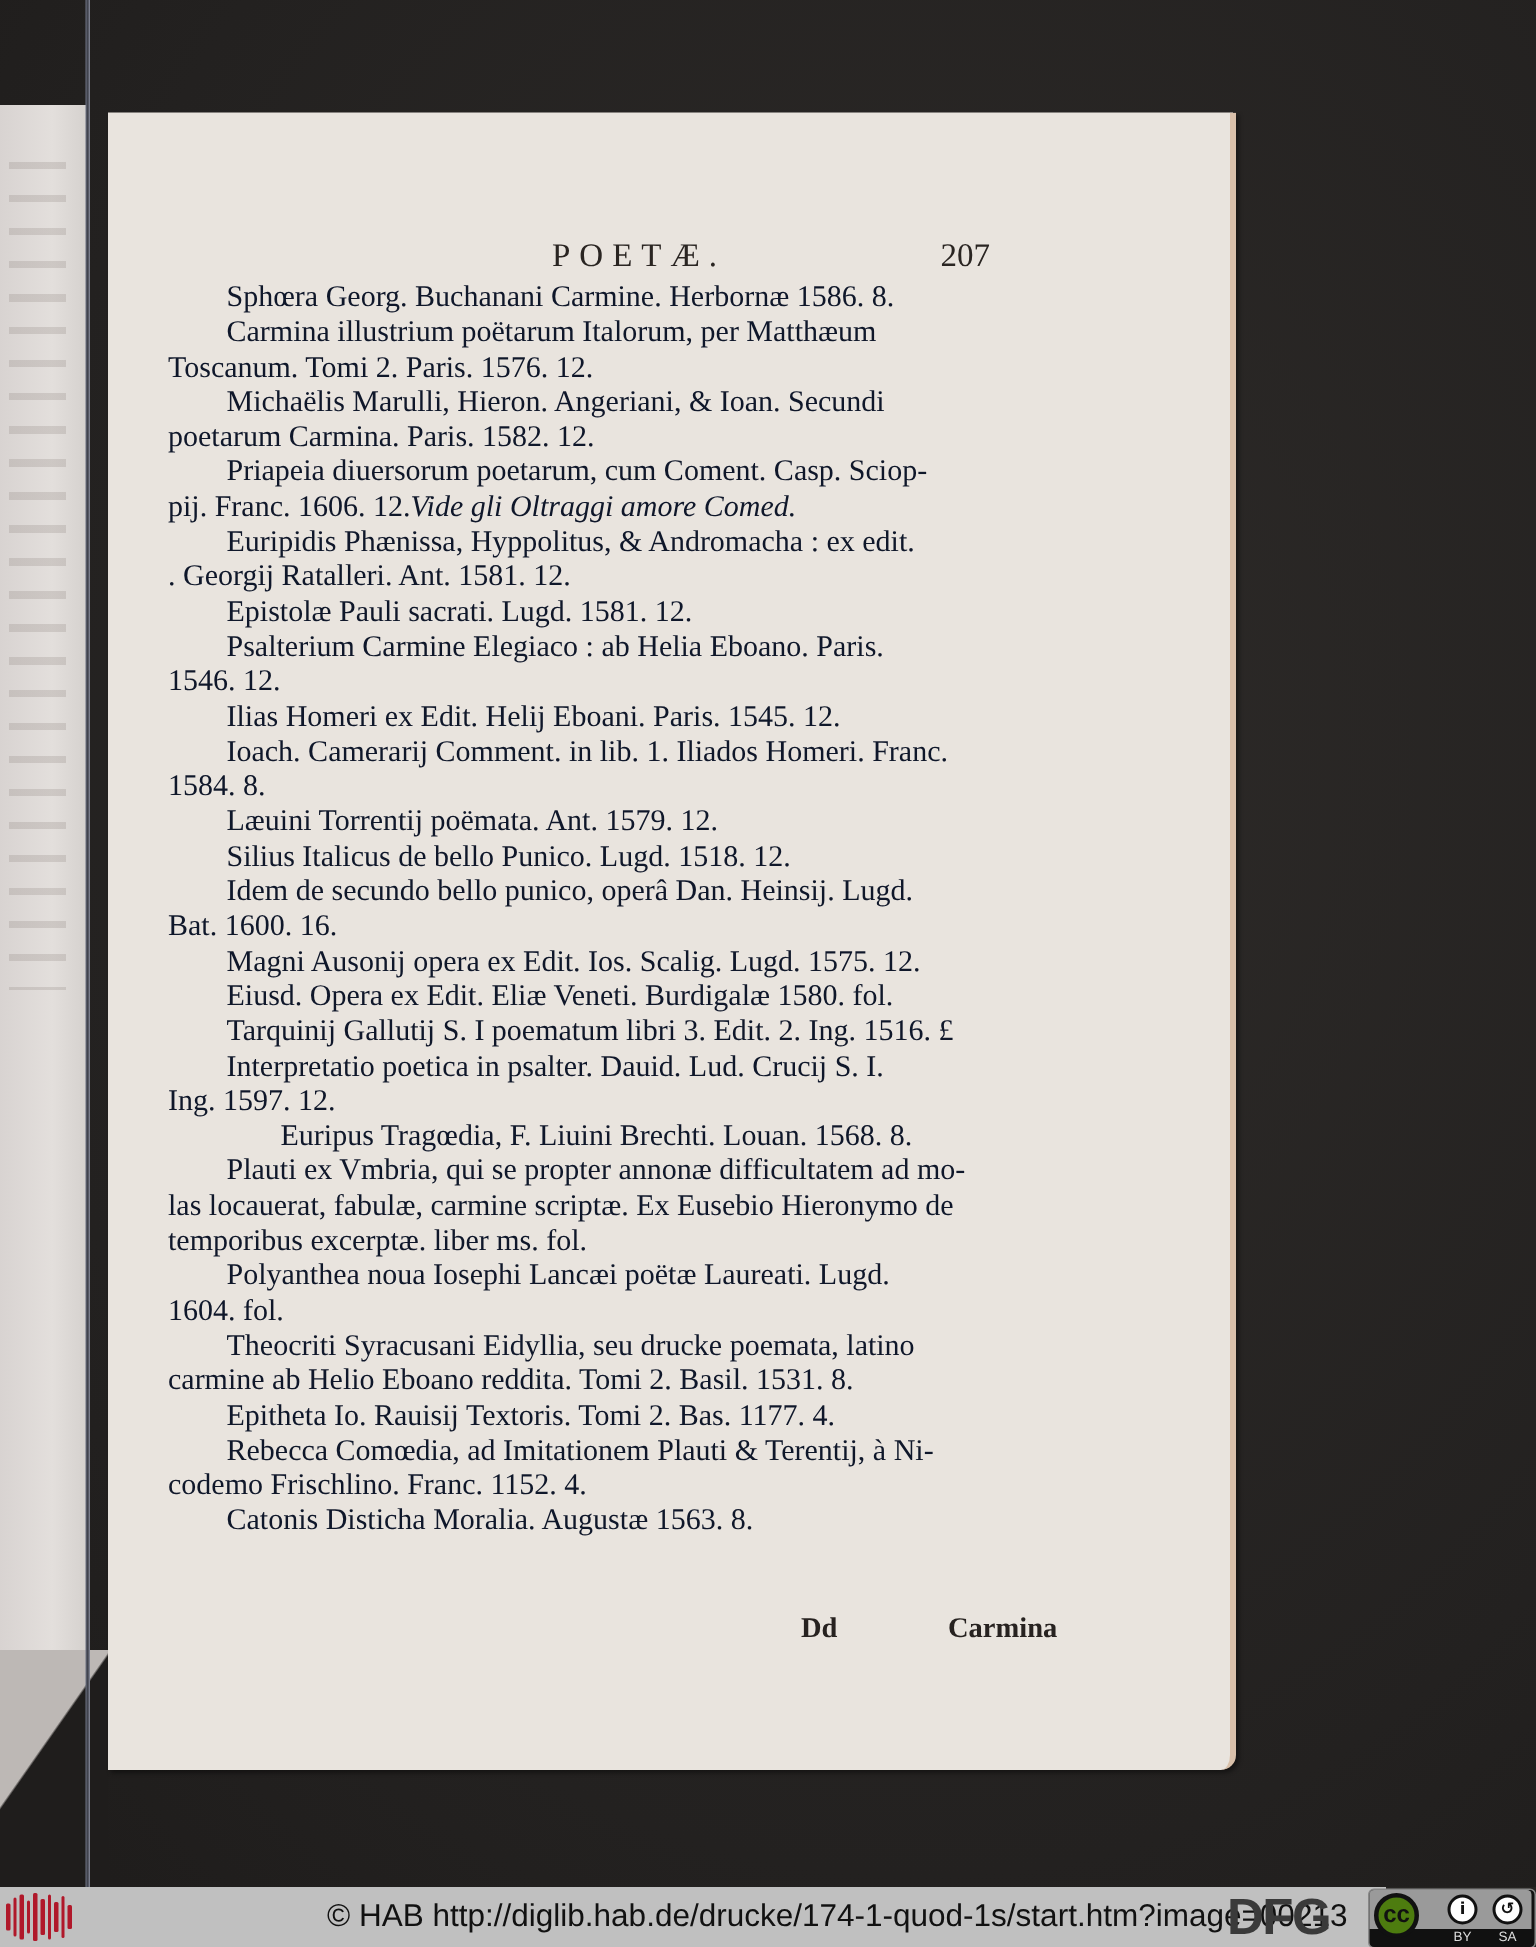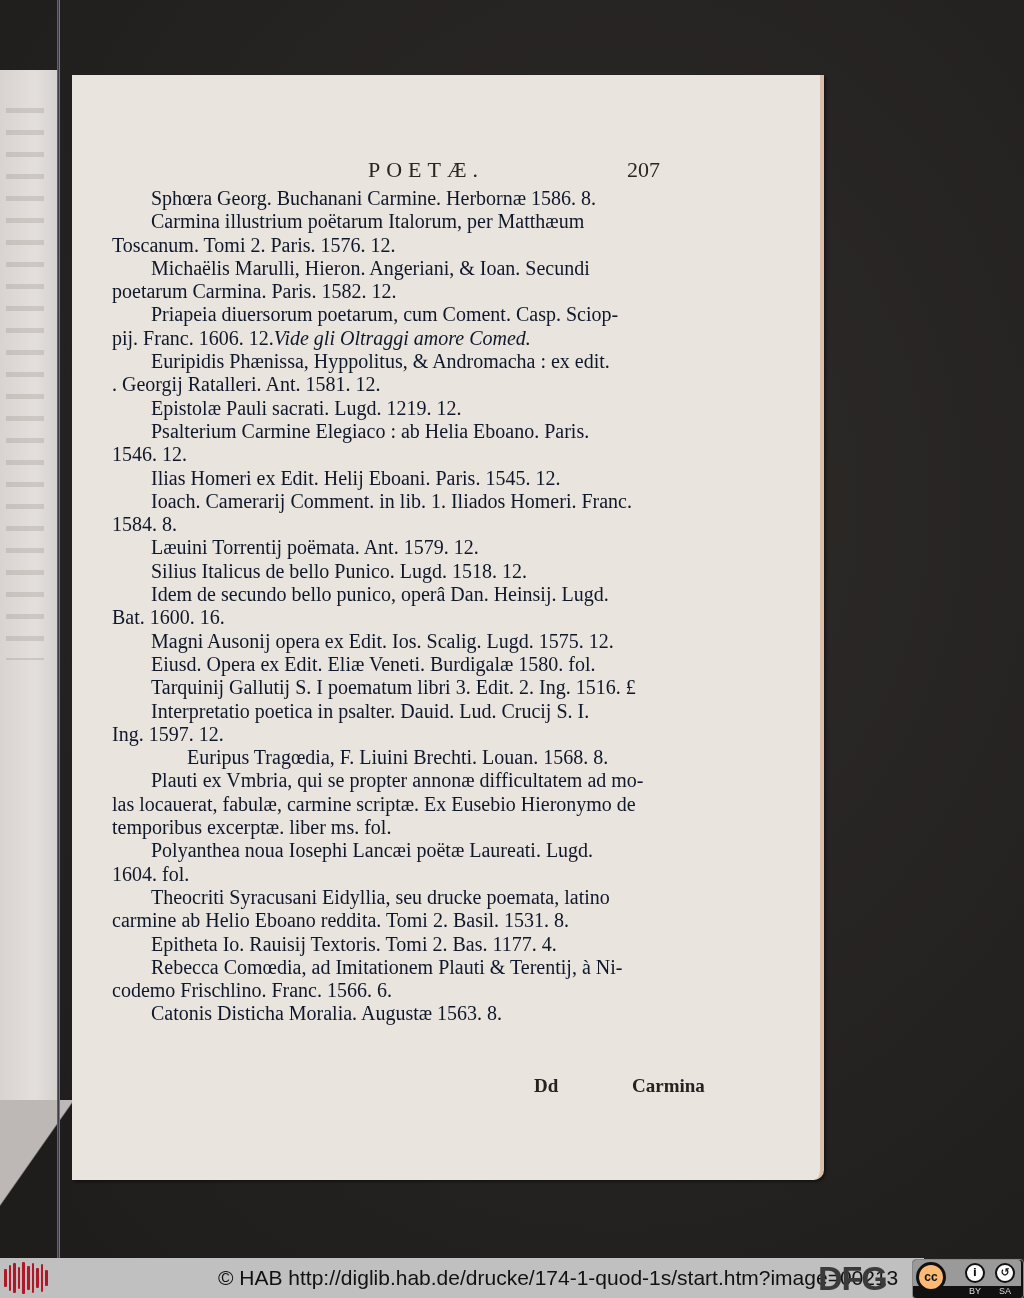--- a/index.html
+++ b/index.html
@@ -39,22 +39,22 @@
     .sig { position: absolute; left: 462px; top: 0; font-size: 19px; color: #272220; font-weight: bold; }
     .catch { position: absolute; left: 560px; top: 0; font-size: 19px; color: #272220; font-weight: bold; }
 
     .bar { position: absolute; left: 0; top: 1258px; width: 924px; height: 40px; background: #c0c0c0; }
     .hab-logo { position: absolute; left: 4px; top: 3px; width: 44px; height: 34px; display: flex; align-items: center; gap: 2px; }
     .hab-logo span { display: block; width: 3px; background: #b0182a; border-radius: 1px; }
     .copyright { position: absolute; left: 218px; top: 8px; font-family: "Liberation Sans", sans-serif; font-size: 21px; color: #111; white-space: nowrap; }
     .dfg { position: absolute; left: 818px; top: 3px; font-family: "Liberation Sans", sans-serif; font-weight: bold; font-size: 34px; color: #3a3a3a; letter-spacing: -1px; line-height: 34px; }
     .cc { position: absolute; left: 912px; top: 1px; width: 110px; height: 38px; background: #111; border: 1px solid #888; border-radius: 4px; }
     .cc-main { position: absolute; left: 0; top: 0; width: 108px; height: 26px; background: #9a9a9a; border-radius: 3px 3px 0 0; }
-    .cc-circle { position: absolute; left: 3px; top: 2px; width: 30px; height: 30px; border-radius: 50%; background: #fdba74; border: 3px solid #111; box-sizing: border-box;
-      font-family: "Liberation Sans", sans-serif; font-weight: bold; font-size: 12px; line-height: 24px; text-align: center; color: #111; }
+    .cc-circle { position: absolute; left: 3px; top: 2px; width: 30px; height: 30px; border-radius: 50%; background: #4d7c0f; border: 3px solid #111; box-sizing: border-box;
+      font-family: "Liberation Sans", sans-serif; font-weight: bold; font-size: 16px; line-height: 24px; text-align: center; color: #111; }
     .cc-icon { position: absolute; top: 3px; width: 20px; height: 20px; border-radius: 50%; background: #fff; border: 2px solid #111; box-sizing: border-box;
       font-family: "DejaVu Sans", sans-serif; font-size: 11px; line-height: 16px; text-align: center; color: #111; font-weight: bold; }
     .cc-label { position: absolute; top: 26px; font-family: "Liberation Sans", sans-serif; font-size: 9px; color: #ddd; }
   </style>
 </head>
 <body>
 
 <div class="viewer">
   <div class="left-page">
     <div class="left-page-lines"></div>
@@ -71,21 +71,21 @@
     <div class="text-block" id="text-block">
         <div class="line ind"><span>Sphœra Georg. Buchanani Carmine. Herbornæ 1586. 8.</span></div>
         <div class="line ind"><span>Carmina illustrium poëtarum Italorum, per Matthæum</span></div>
         <div class="line"><span>Toscanum. Tomi 2. Paris. 1576. 12.</span></div>
         <div class="line ind"><span>Michaëlis Marulli, Hieron. Angeriani, &amp; Ioan. Secundi</span></div>
         <div class="line"><span>poetarum Carmina. Paris. 1582. 12.</span></div>
         <div class="line ind"><span>Priapeia diuersorum poetarum, cum Coment. Casp. Sciop-</span></div>
         <div class="line"><span>pij. Franc. 1606. 12.</span><span class="it">Vide gli Oltraggi amore Comed.</span></div>
         <div class="line ind"><span>Euripidis Phænissa, Hyppolitus, &amp; Andromacha : ex edit.</span></div>
         <div class="line"><span>. Georgij Ratalleri. Ant. 1581. 12.</span></div>
-        <div class="line ind"><span>Epistolæ Pauli sacrati. Lugd. 1219. 12.</span></div>
+        <div class="line ind"><span>Epistolæ Pauli sacrati. Lugd. 1581. 12.</span></div>
         <div class="line ind"><span>Psalterium Carmine Elegiaco : ab Helia Eboano. Paris.</span></div>
         <div class="line"><span>1546. 12.</span></div>
         <div class="line ind"><span>Ilias Homeri ex Edit. Helij Eboani. Paris. 1545. 12.</span></div>
         <div class="line ind"><span>Ioach. Camerarij Comment. in lib. 1. Iliados Homeri. Franc.</span></div>
         <div class="line"><span>1584. 8.</span></div>
         <div class="line ind"><span>Læuini Torrentij poëmata. Ant. 1579. 12.</span></div>
         <div class="line ind"><span>Silius Italicus de bello Punico. Lugd. 1518. 12.</span></div>
         <div class="line ind"><span>Idem de secundo bello punico, operâ Dan. Heinsij. Lugd.</span></div>
         <div class="line"><span>Bat. 1600. 16.</span></div>
         <div class="line ind"><span>Magni Ausonij opera ex Edit. Ios. Scalig. Lugd. 1575. 12.</span></div>
@@ -96,21 +96,21 @@
         <div class="line ind2"><span>Euripus Tragœdia, F. Liuini Brechti. Louan. 1568. 8.</span></div>
         <div class="line ind"><span>Plauti ex Vmbria, qui se propter annonæ difficultatem ad mo-</span></div>
         <div class="line"><span>las locauerat, fabulæ, carmine scriptæ. Ex Eusebio Hieronymo de</span></div>
         <div class="line"><span>temporibus excerptæ. liber ms. fol.</span></div>
         <div class="line ind"><span>Polyanthea noua Iosephi Lancæi poëtæ Laureati. Lugd.</span></div>
         <div class="line"><span>1604. fol.</span></div>
         <div class="line ind"><span>Theocriti Syracusani Eidyllia, seu drucke poemata, latino</span></div>
         <div class="line"><span>carmine ab Helio Eboano reddita. Tomi 2. Basil. 1531. 8.</span></div>
         <div class="line ind"><span>Epitheta Io. Rauisij Textoris. Tomi 2. Bas. 1177. 4.</span></div>
         <div class="line ind"><span>Rebecca Comœdia, ad Imitationem Plauti &amp; Terentij, à Ni-</span></div>
-        <div class="line"><span>codemo Frischlino. Franc. 1566. 6.</span></div>
+        <div class="line"><span>codemo Frischlino. Franc. 1152. 4.</span></div>
         <div class="line ind"><span>Catonis Disticha Moralia. Augustæ 1563. 8.</span></div>
       </div>
 
     <div class="footer-row">
       <span class="sig">Dd</span>
       <span class="catch">Carmina</span>
     </div>
   </div>
 </div>
 

